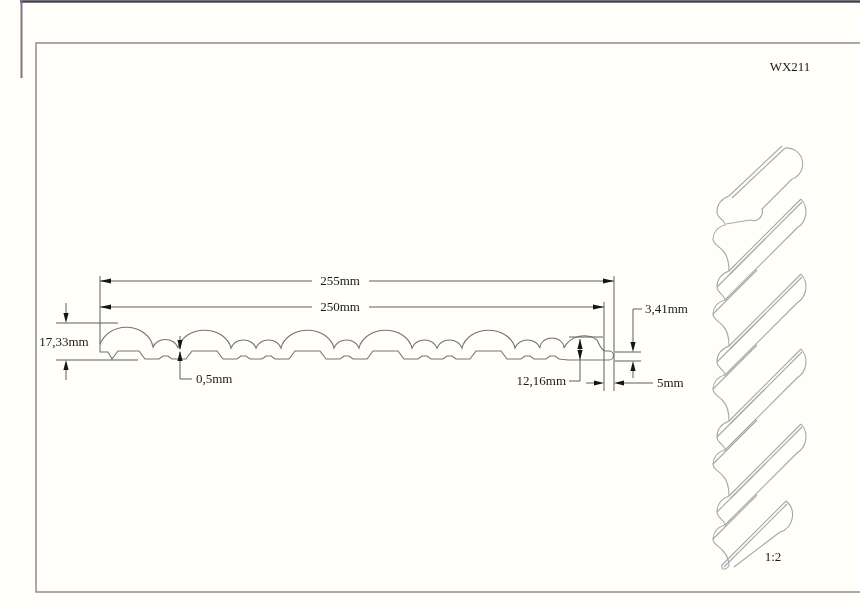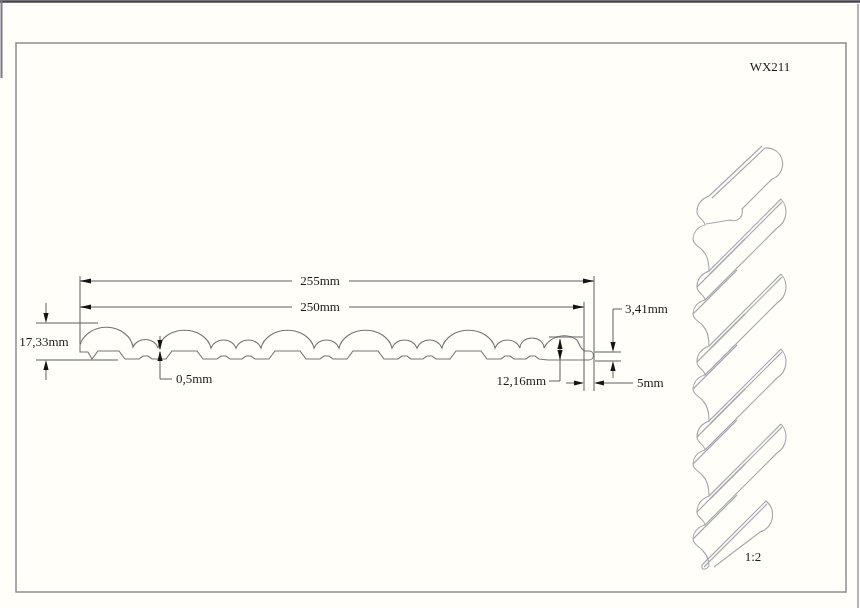--- a/index.html
+++ b/index.html
@@ -2,21 +2,21 @@
 <html><head>
 <meta charset="utf-8">
 <style>
   html,body{margin:0;padding:0;}
   body{
     width:860px;height:608px;
     background:#fffef9;
     font-family:"Liberation Serif","DejaVu Serif",serif;
     position:relative;overflow:hidden;
   }
-  .stage{position:absolute;inset:0;}
+  .stage{position:absolute;inset:0;margin-left:20px;}
   svg text{
     font-family:"Liberation Serif","DejaVu Serif",serif;
     font-size:13px;
     fill:#1b1b1b;
   }
 </style>
 </head>
 <body>
 
 <div class="stage">

